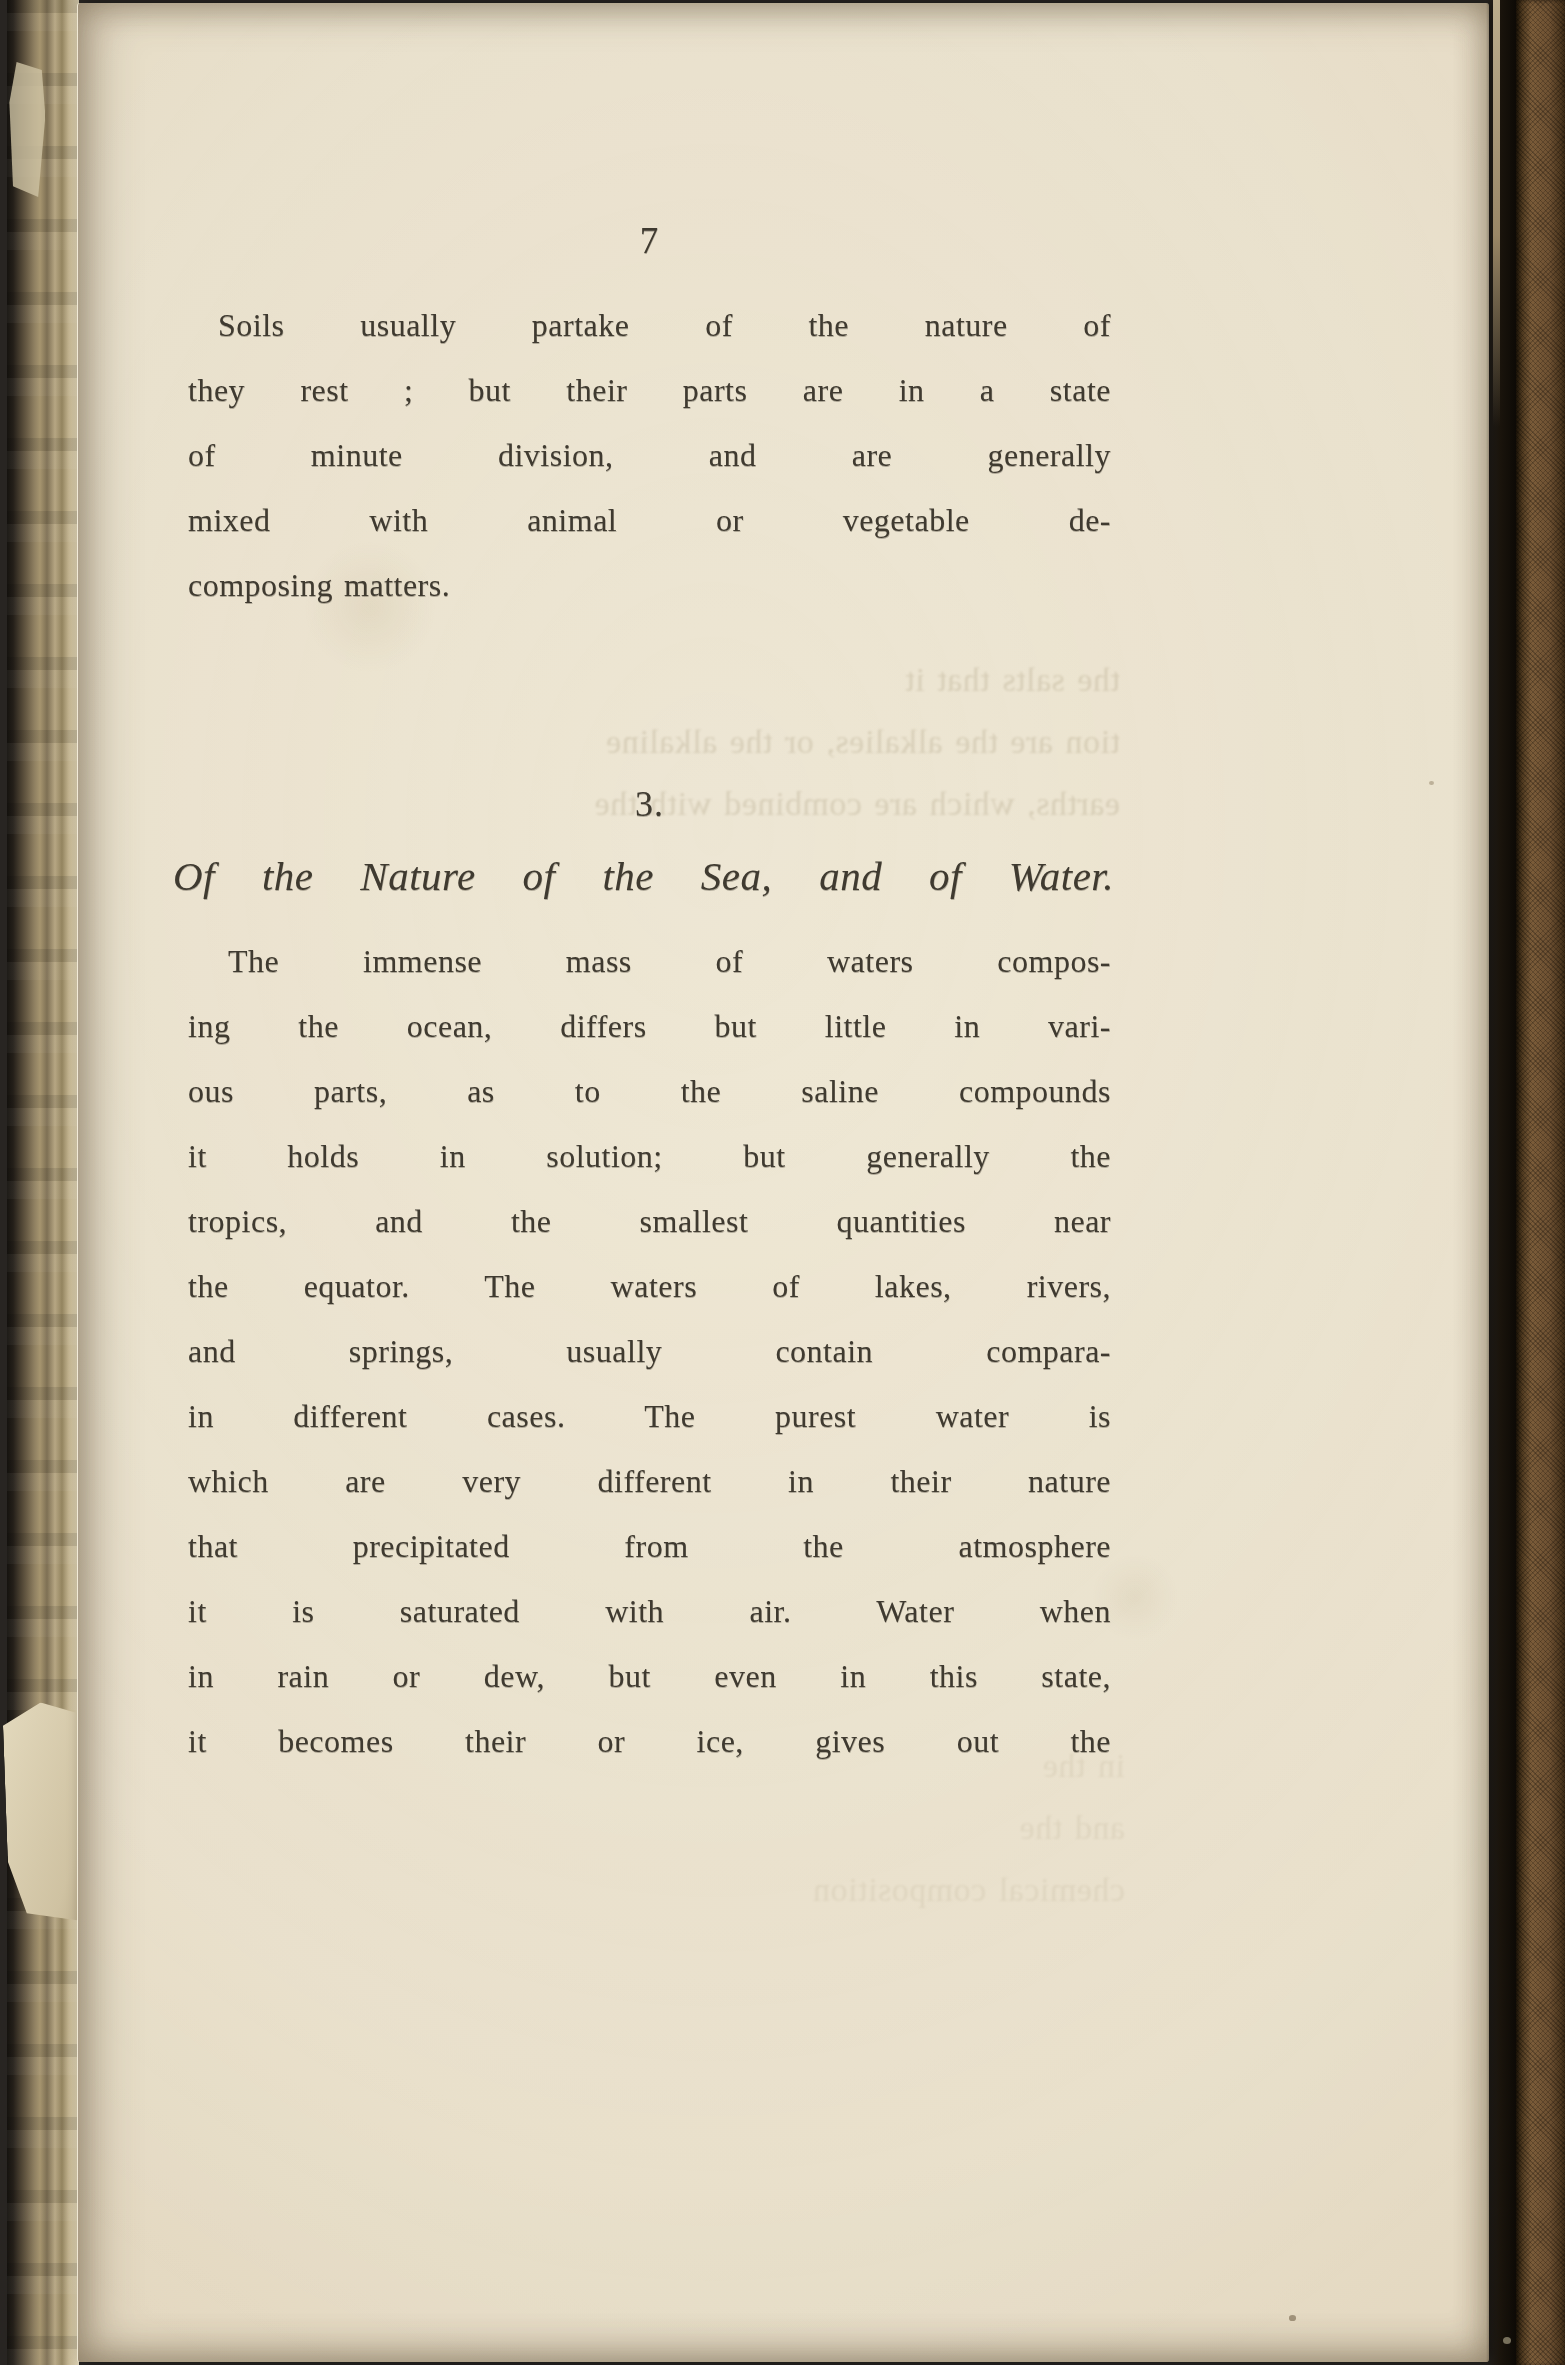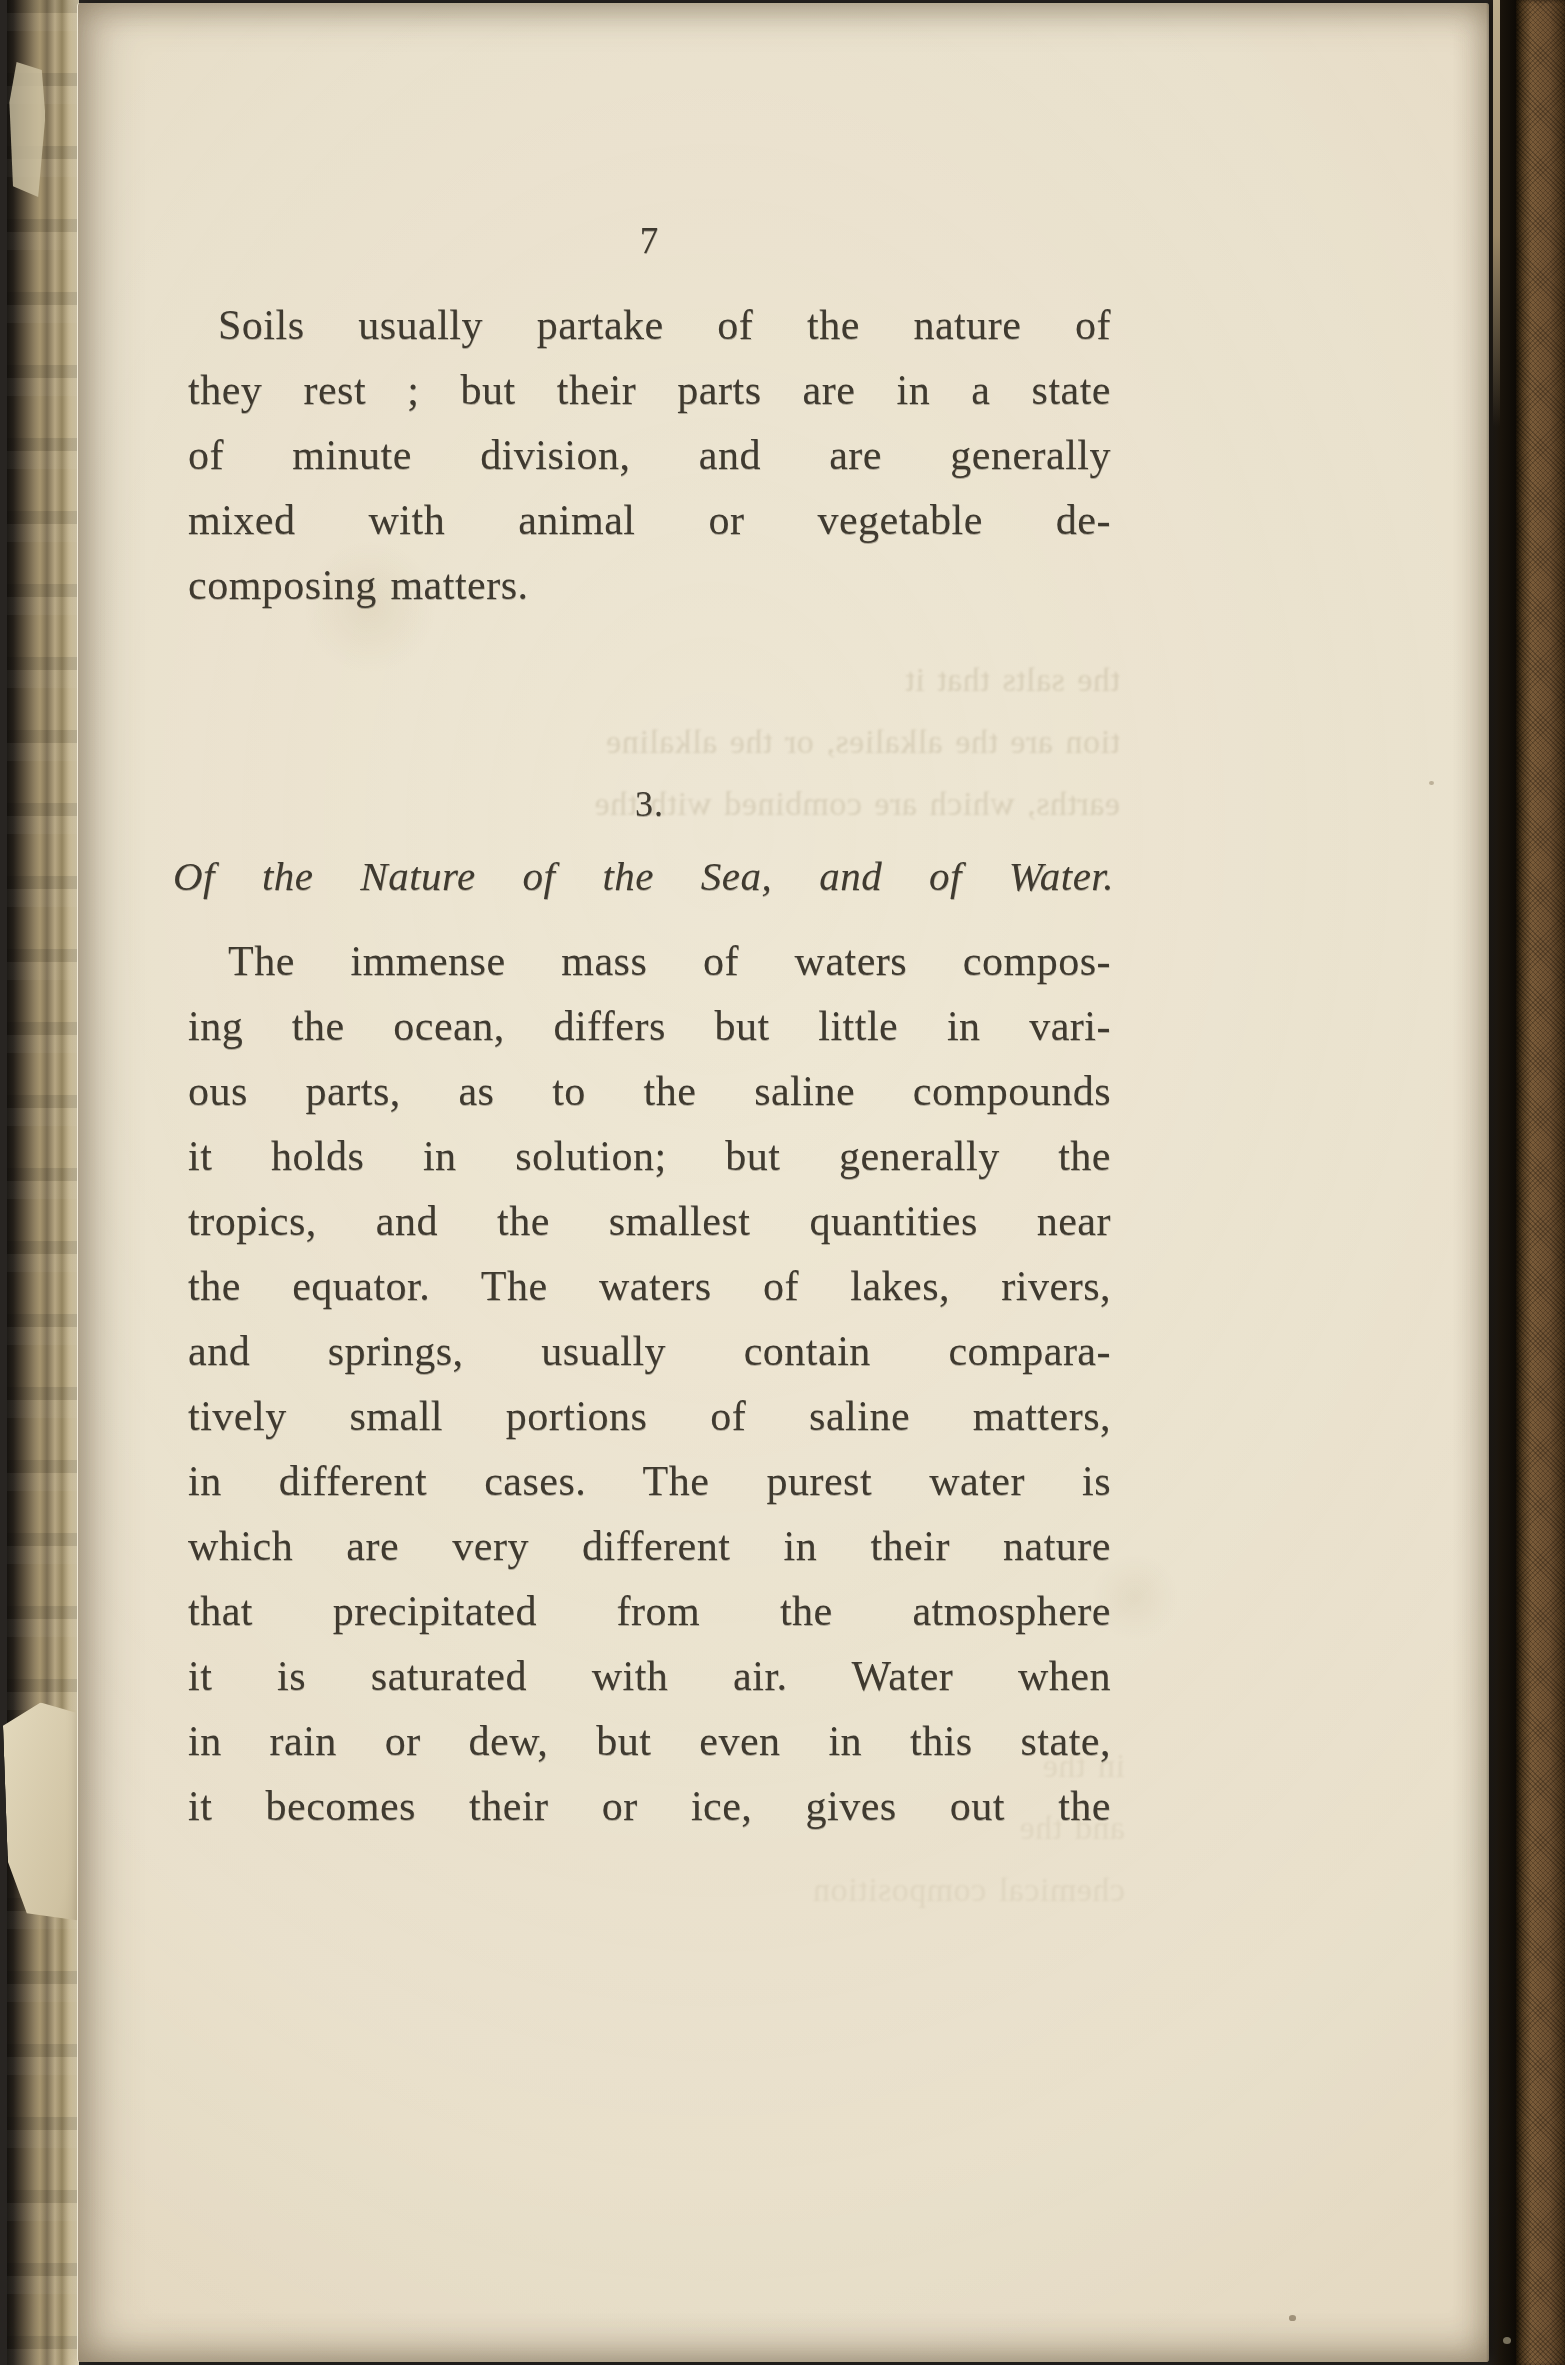--- a/index.html
+++ b/index.html
@@ -63,21 +63,21 @@
   .ink { color:#3f3a30; text-shadow: 0.3px 0.5px 0.4px rgba(62,56,46,0.35); }
 
   .pageno {
     position:absolute; left:110px; top:216px; width:923px;
     font-size:37px; text-align:center; letter-spacing:1px;
   }
   .para { position:absolute; left:110px; width:923px; }
   .para-1 { top:290px; }
   .para-2 { top:926px; }
   .line {
-    font-size:42px; line-height:65px;
+    font-size:32px; line-height:65px;
     letter-spacing:0.5px; word-spacing:2.6px;
     text-align:justify; text-align-last:justify; -moz-text-align-last:justify;
   }
   .line.last { text-align:left; text-align-last:auto; -moz-text-align-last:auto; }
   .line.ind1::before { content:""; display:inline-block; width:30px; }
   .line.ind2::before { content:""; display:inline-block; width:40px; }
 
   .sec-num {
     position:absolute; left:110px; top:780px; width:923px;
     font-size:36px; text-align:center; letter-spacing:1px;
@@ -157,21 +157,20 @@
     <div class="heading ink">Of the Nature of the Sea, and of Water.</div>
 
     <div class="para para-2">
       <div class="line ink ind2">The immense mass of waters compos-</div>
       <div class="line ink">ing the ocean, differs but little in vari-</div>
       <div class="line ink">ous parts, as to the saline compounds</div>
       <div class="line ink">it holds in solution; but generally the</div>
       <div class="line ink">tropics, and the smallest quantities near</div>
       <div class="line ink">the equator. The waters of lakes, rivers,</div>
       <div class="line ink">and springs, usually contain compara-</div>
-      <div class="line ink">tively small portions of saline matters,</div>
       <div class="line ink">in different cases. The purest water is</div>
       <div class="line ink">which are very different in their nature</div>
       <div class="line ink">that precipitated from the atmosphere</div>
       <div class="line ink">it is saturated with air. Water when</div>
       <div class="line ink">in rain or dew, but even in this state,</div>
       <div class="line ink">it becomes their or ice, gives out the</div>
     </div>
 
     <div class="ghost ghost-lower">
       <div class="gl">in the</div>

